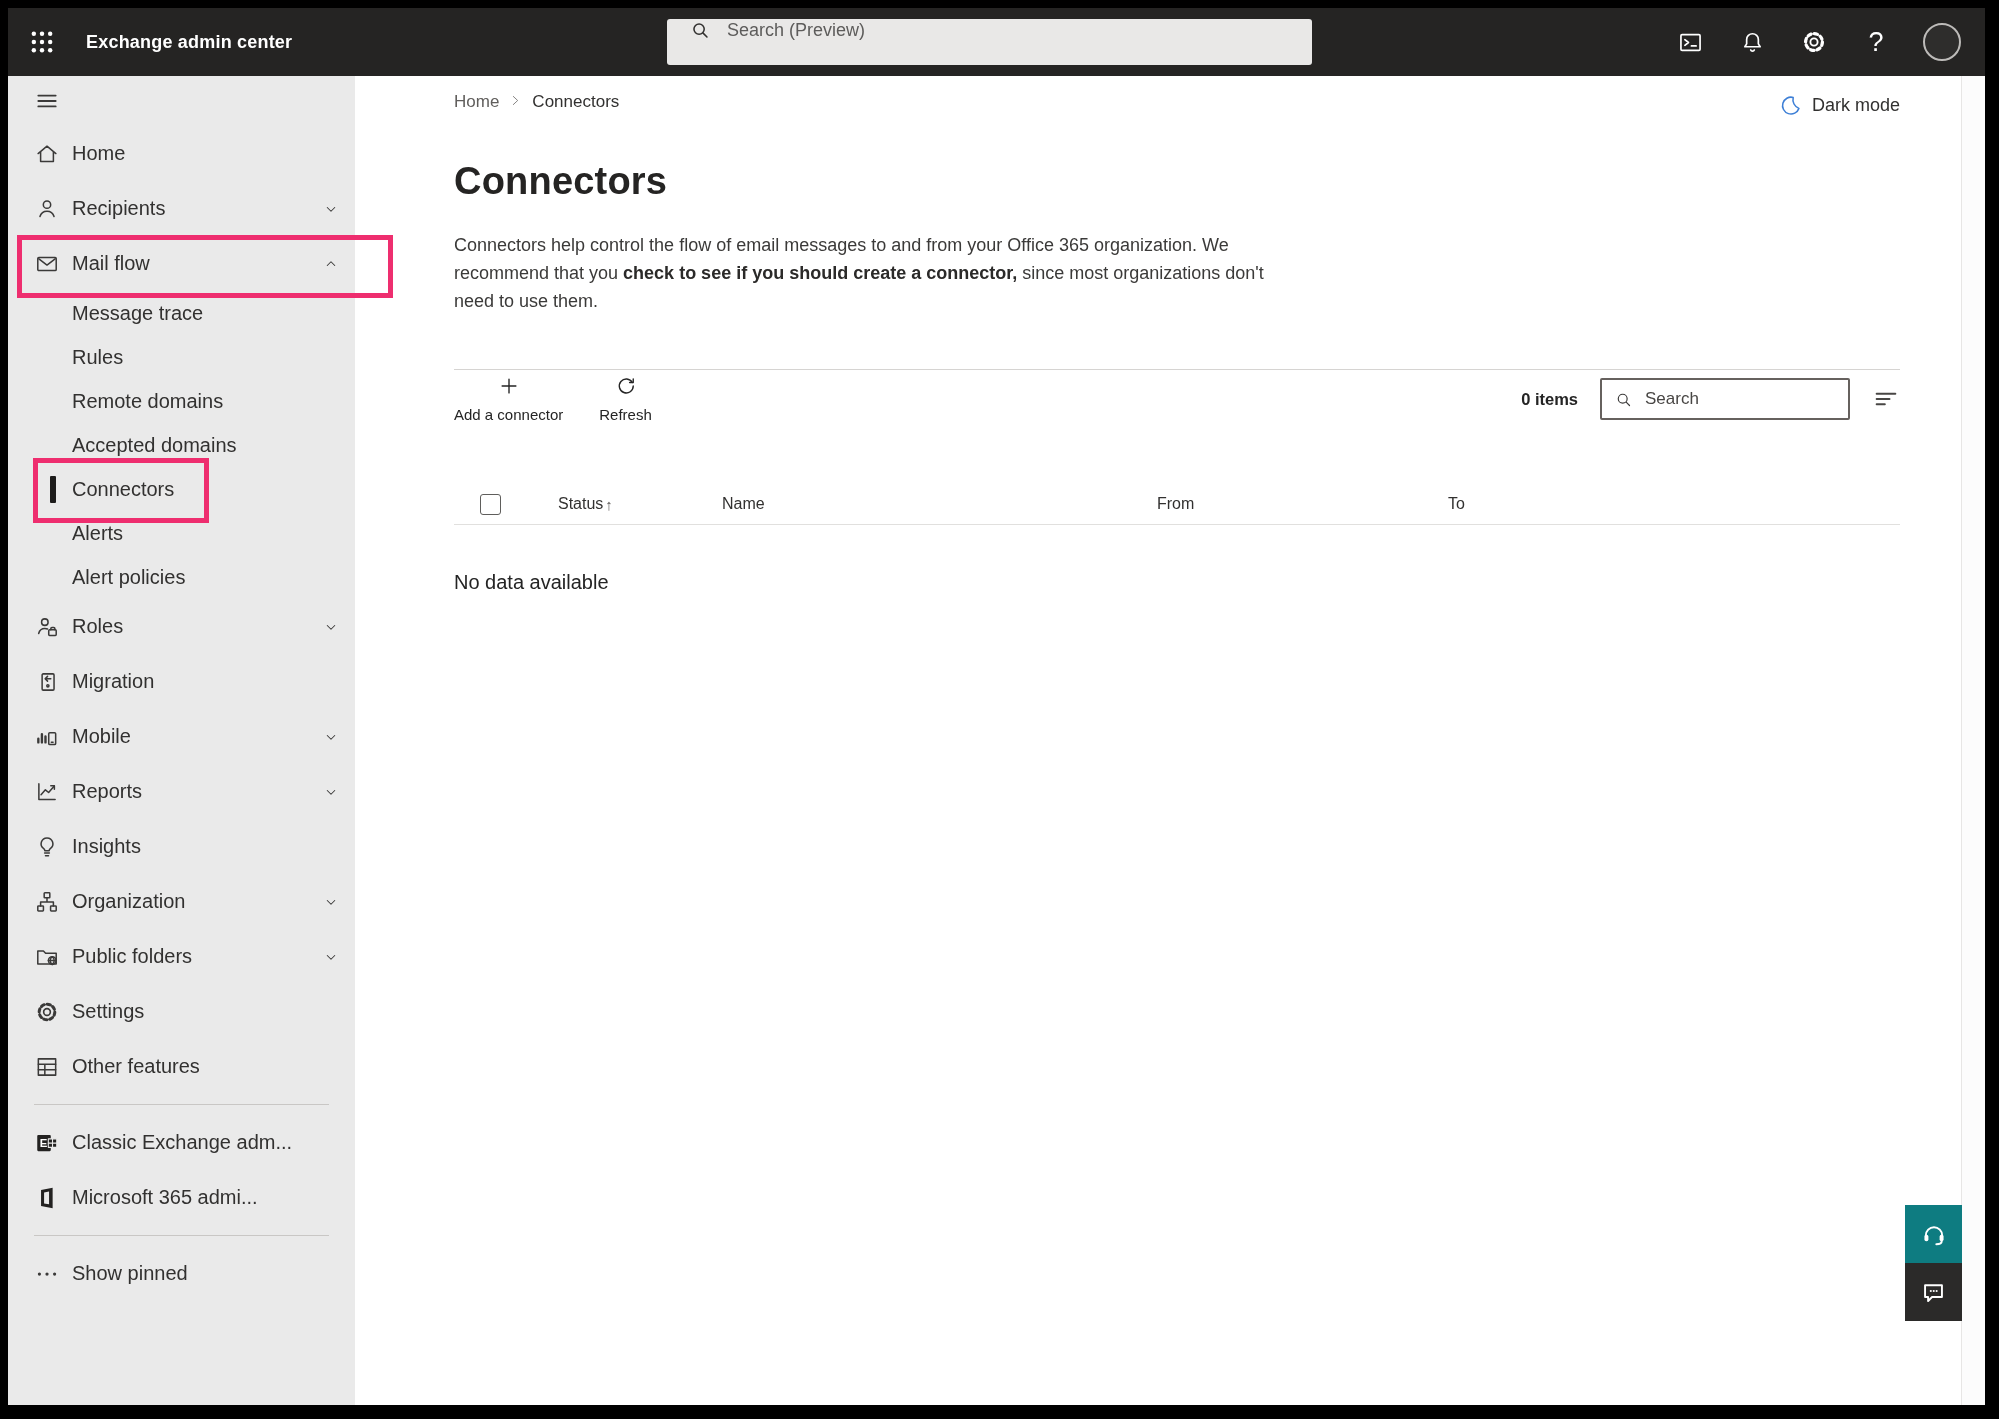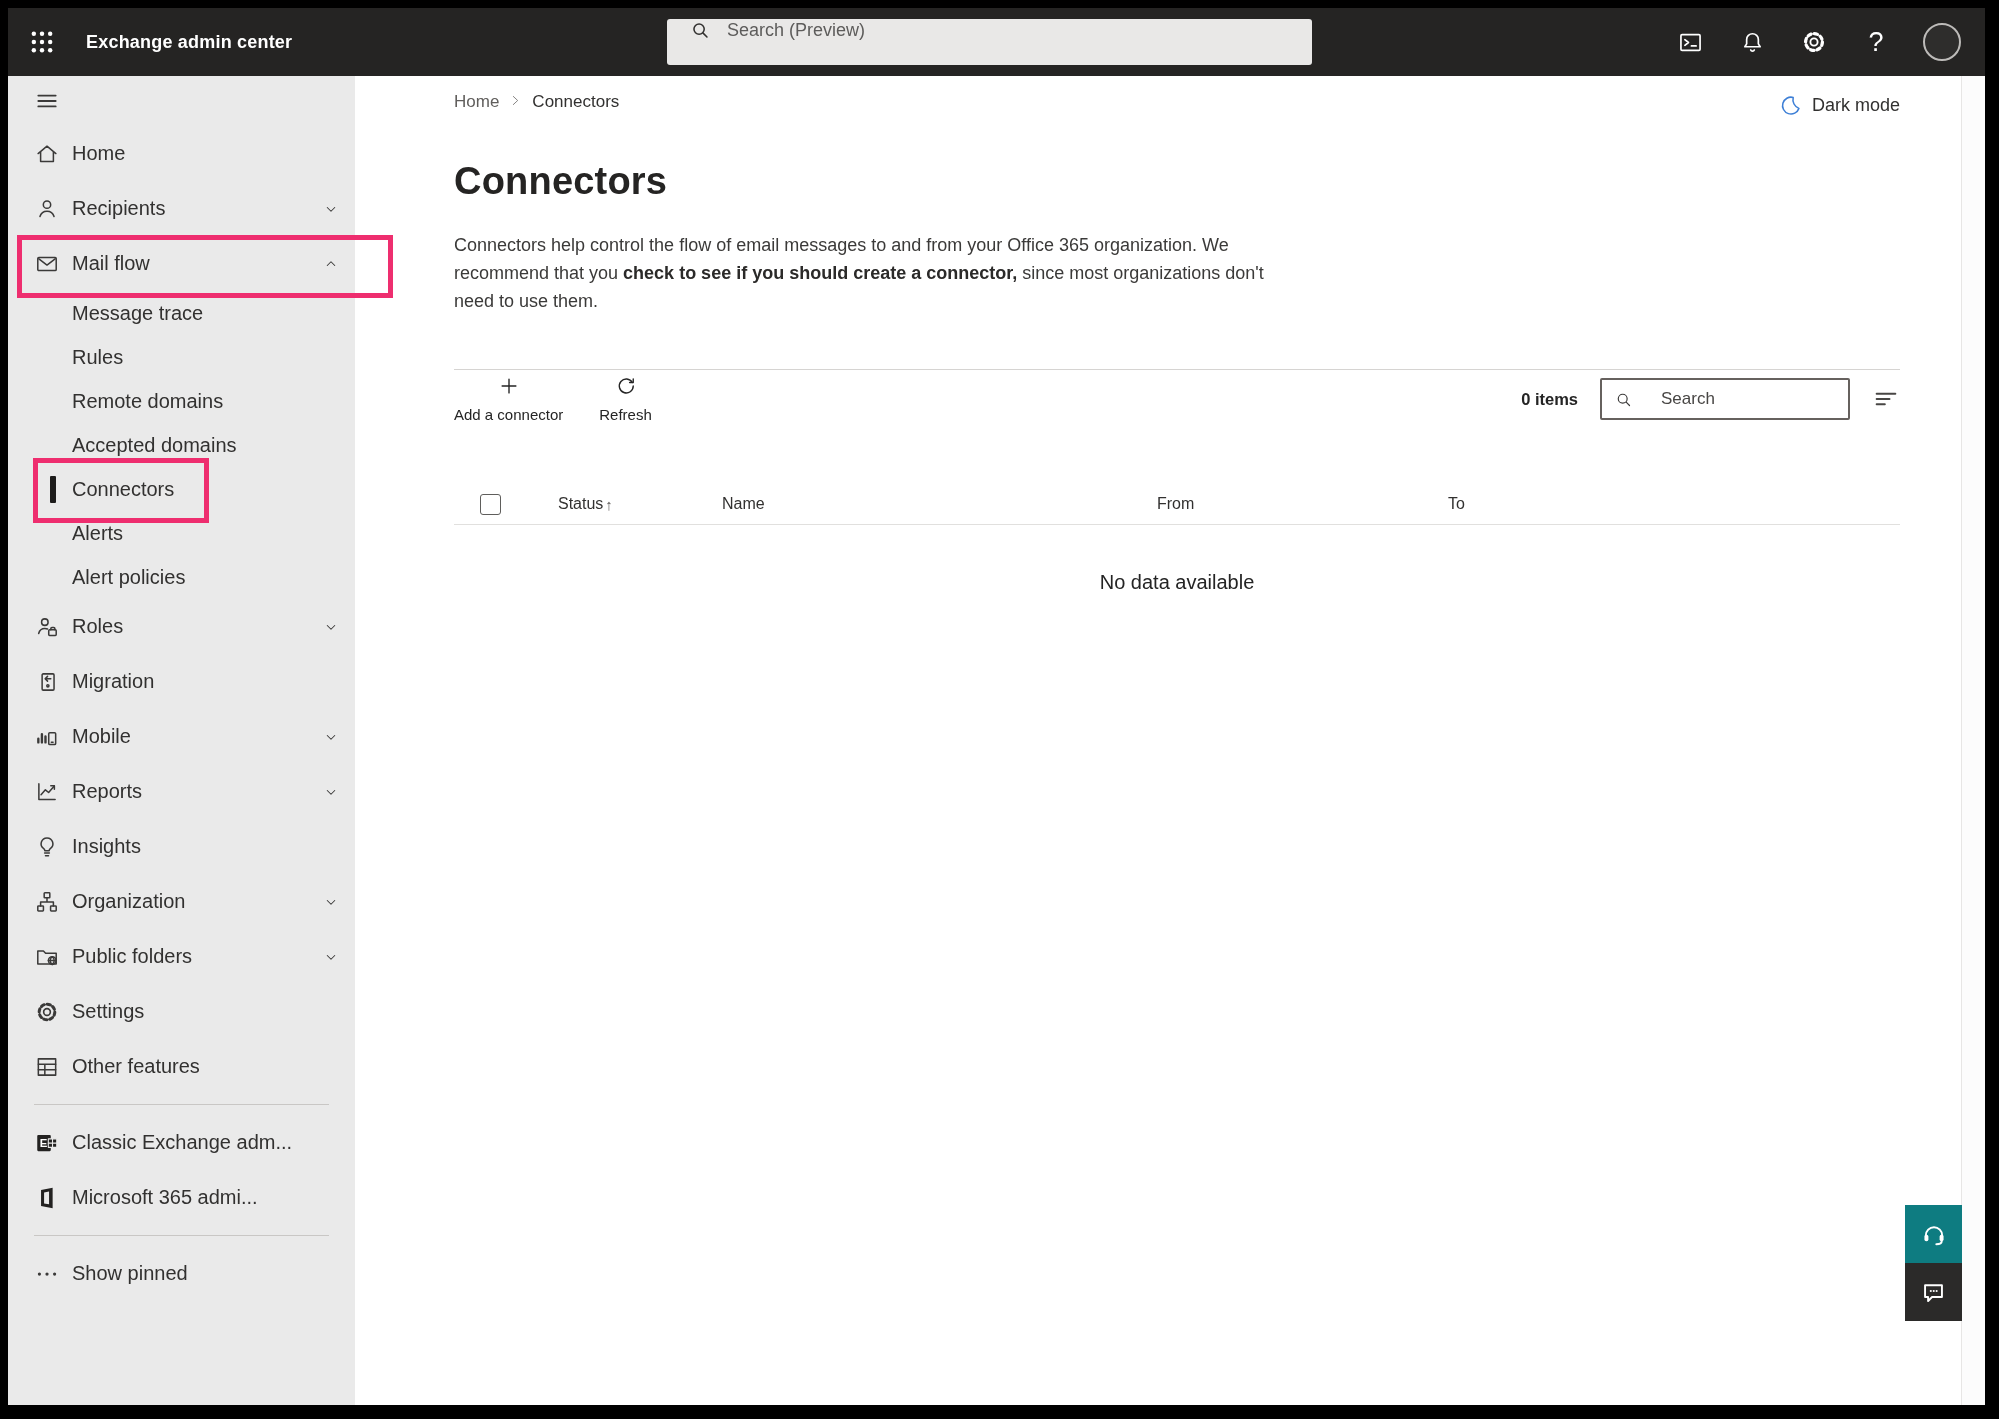--- a/index.html
+++ b/index.html
@@ -54,39 +54,39 @@
   .rule{margin-top:54px;border-top:1px solid #d6d4d2;}
 
   .toolbar{height:58px;display:flex;align-items:center;}
   .tb-btn{display:flex;align-items:center;gap:9px;font-size:15px;color:#242424;cursor:pointer;background:none;border:none;
           font-family:"Liberation Sans",sans-serif;padding:0;flex-direction:column;}
   .tb-btn + .tb-btn{margin-left:36px;}
   .tb-btn svg{stroke:#242424;fill:none;stroke-width:1.5;stroke-linecap:round;stroke-linejoin:round;}
   .tb-right{margin-left:auto;display:flex;align-items:center;gap:22px;}
   .items-count{font-size:16.5px;font-weight:700;color:#242424;}
   .tb-search{width:250px;height:42px;border:2px solid #66615e;border-radius:2px;display:flex;align-items:center;
-             padding-left:12px;gap:26px;box-sizing:border-box;background:#fff;}
+             padding-left:12px;gap:10px;box-sizing:border-box;background:#fff;}
   .tb-search svg{stroke:#3b3a39;fill:none;stroke-width:1.5;stroke-linecap:round;stroke-linejoin:round;}
   .tb-search input{flex:1;min-width:0;border:none;outline:none;font-size:17px;color:#323130;
                    font-family:"Liberation Sans",sans-serif;background:transparent;}
   .tb-search input::placeholder{color:#484644;opacity:1;}
   .filter-btn{background:none;border:none;padding:0;cursor:pointer;display:flex;align-items:center;}
   .filter-btn svg{stroke:#484644;fill:none;stroke-width:1.7;stroke-linecap:round;}
 
   .thead{margin-top:56px;height:40px;display:flex;align-items:center;border-bottom:1px solid #e1e0de;
          font-size:16px;color:#323130;}
   .th{cursor:pointer;}
   .th-cb{width:104px;padding-left:26px;box-sizing:border-box;display:flex;align-items:center;}
   .checkbox{width:21px;height:21px;border:1.5px solid #5f5e5c;border-radius:3px;box-sizing:border-box;background:#fff;cursor:pointer;}
   .th-status{width:164px;display:flex;align-items:center;gap:2px;}
   .sort-arrow{color:#605e5c;font-size:15px;}
   .th-name{width:435px;}
   .th-from{width:291px;}
   .th-to{flex:1;}
-  .empty-msg{margin-top:46px;text-align:center;font-size:20px;color:#242424;}
+  .empty-msg{margin-top:46px;font-size:20px;color:#242424;}
 
   
   .scroll-track{position:absolute;right:14px;top:76px;width:23px;bottom:14px;background:#fcfcfc;border-left:1px solid #e7e6e5;}
   .float-btn{position:absolute;width:57px;height:58px;display:flex;align-items:center;justify-content:center;cursor:pointer;z-index:50;}
   .fb-help{left:1905px;top:1205px;background:#0e7c81;}
   .fb-feedback{left:1905px;top:1263px;background:#2b2a29;}
   .float-btn svg{stroke:#fff;fill:none;stroke-width:1.7;stroke-linecap:round;stroke-linejoin:round;}
 </style>
 </head>
 <body>

